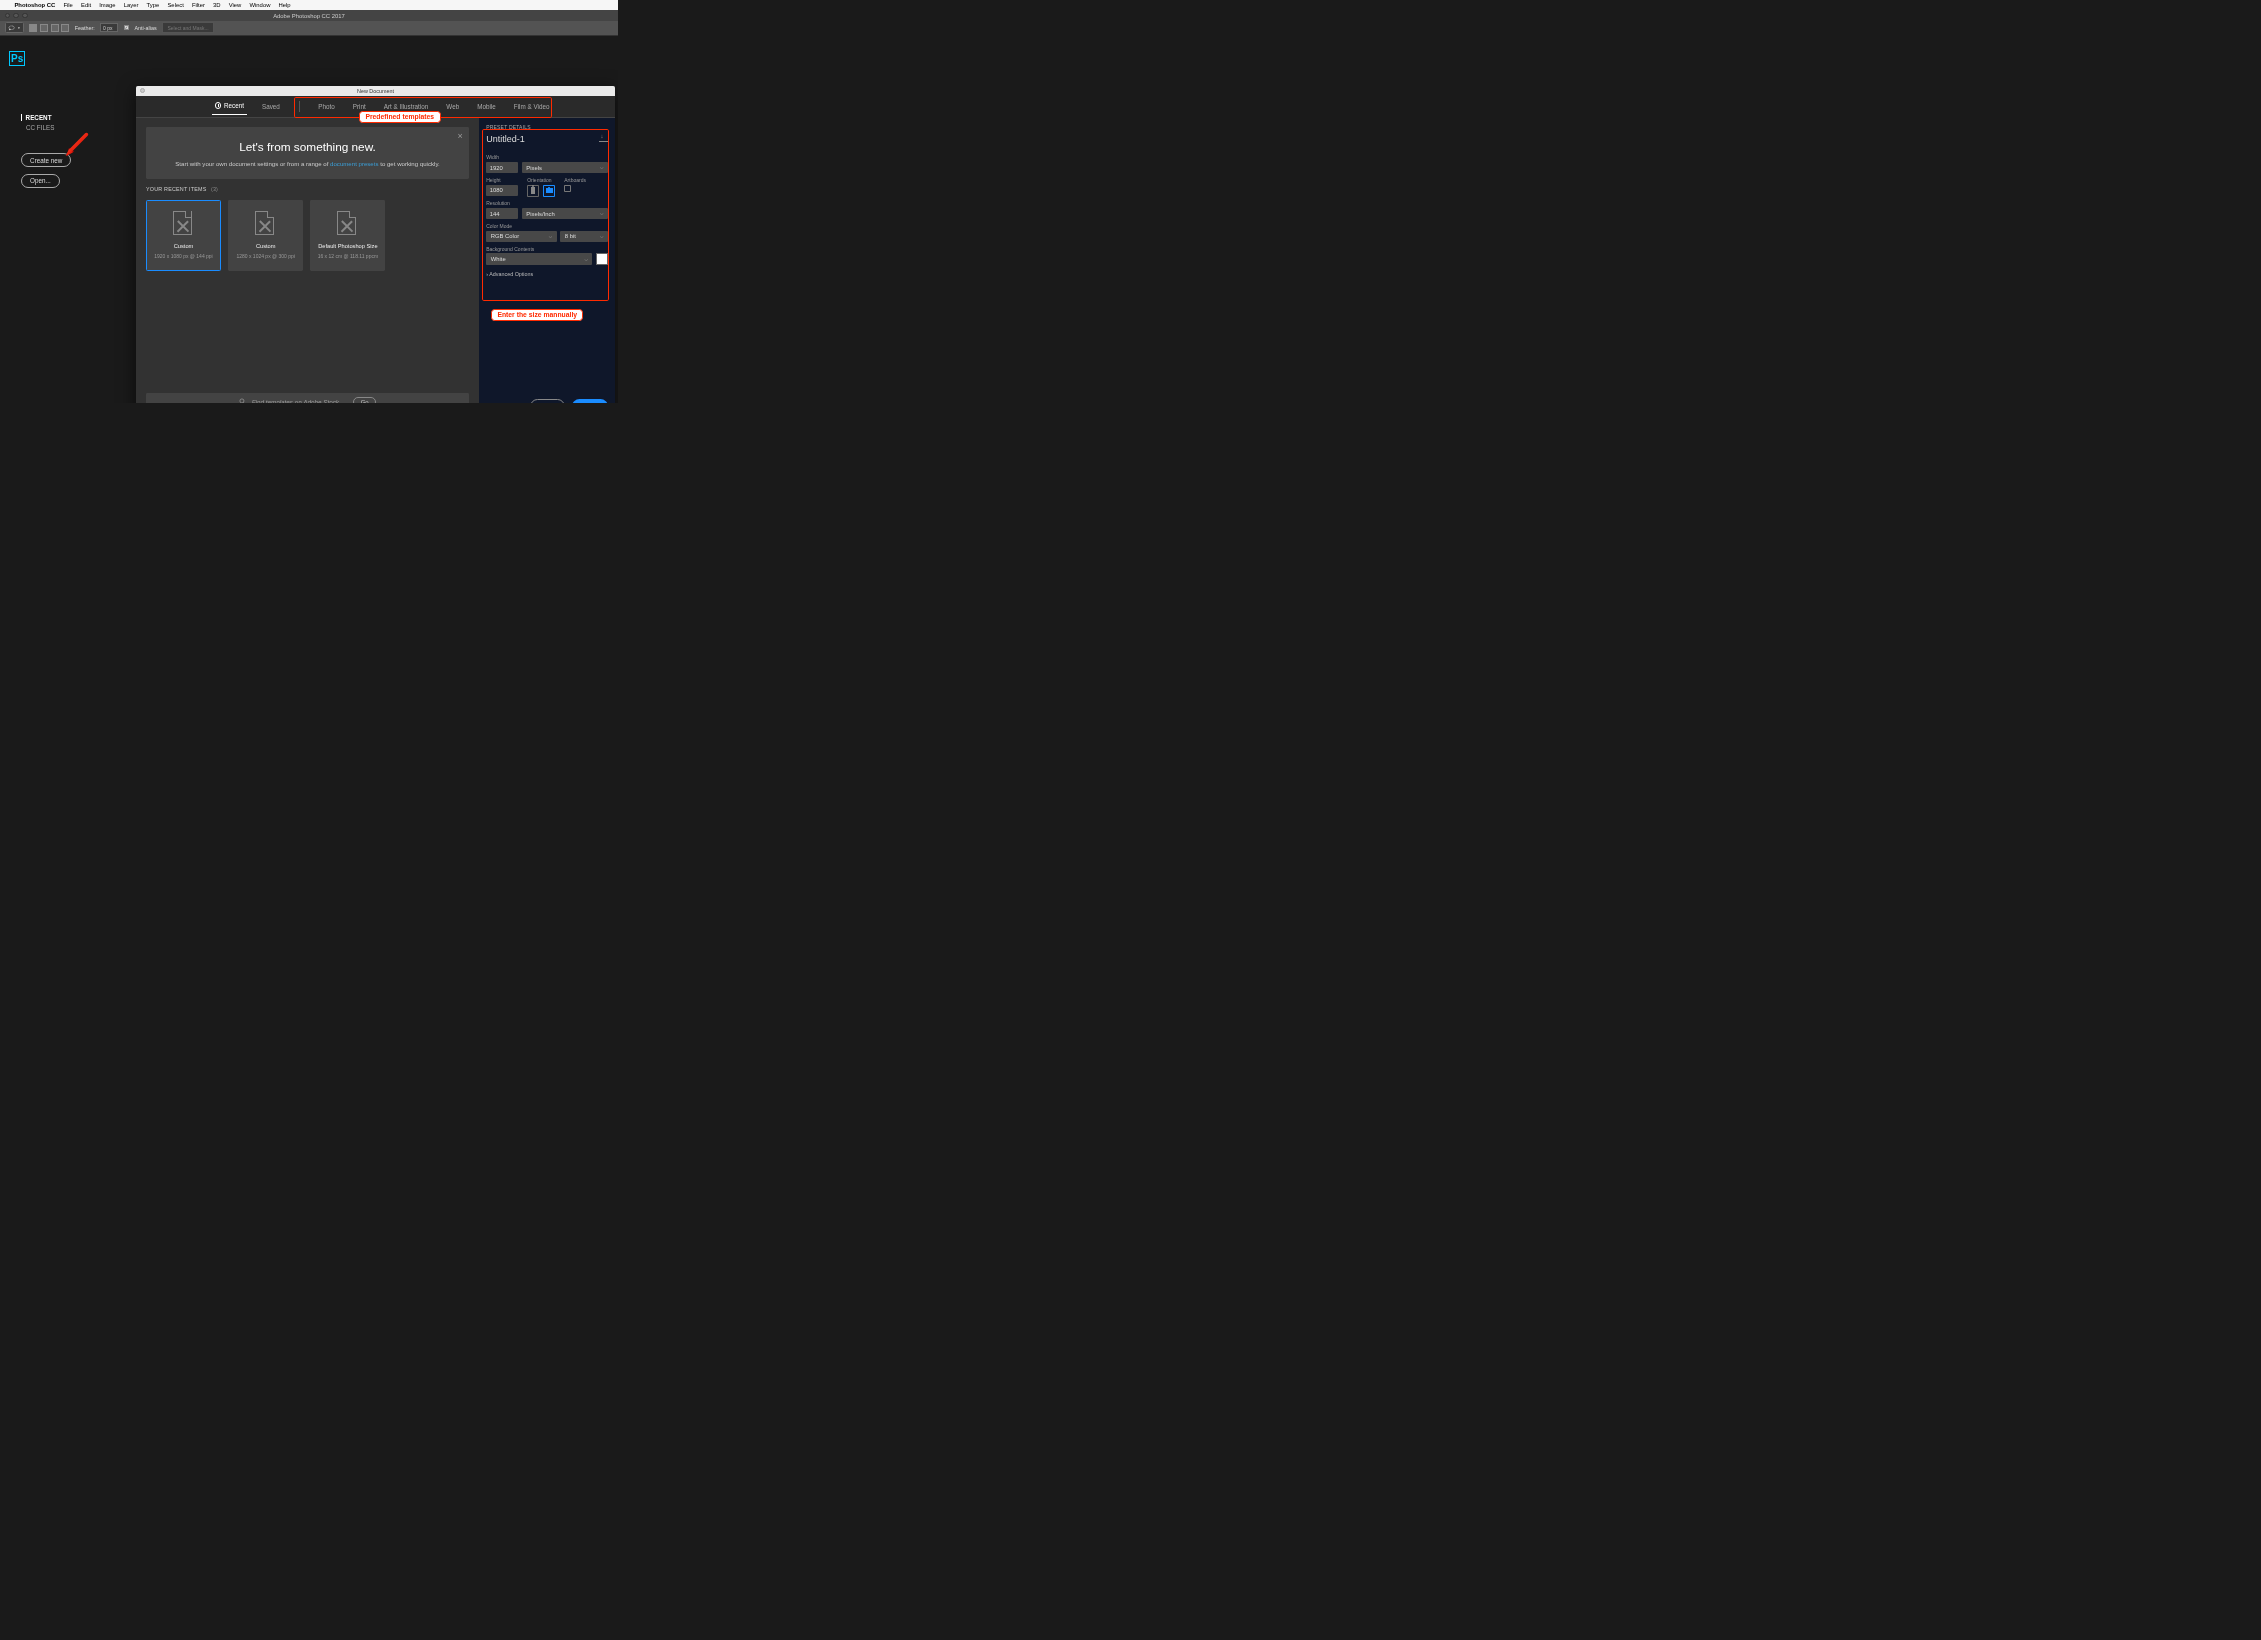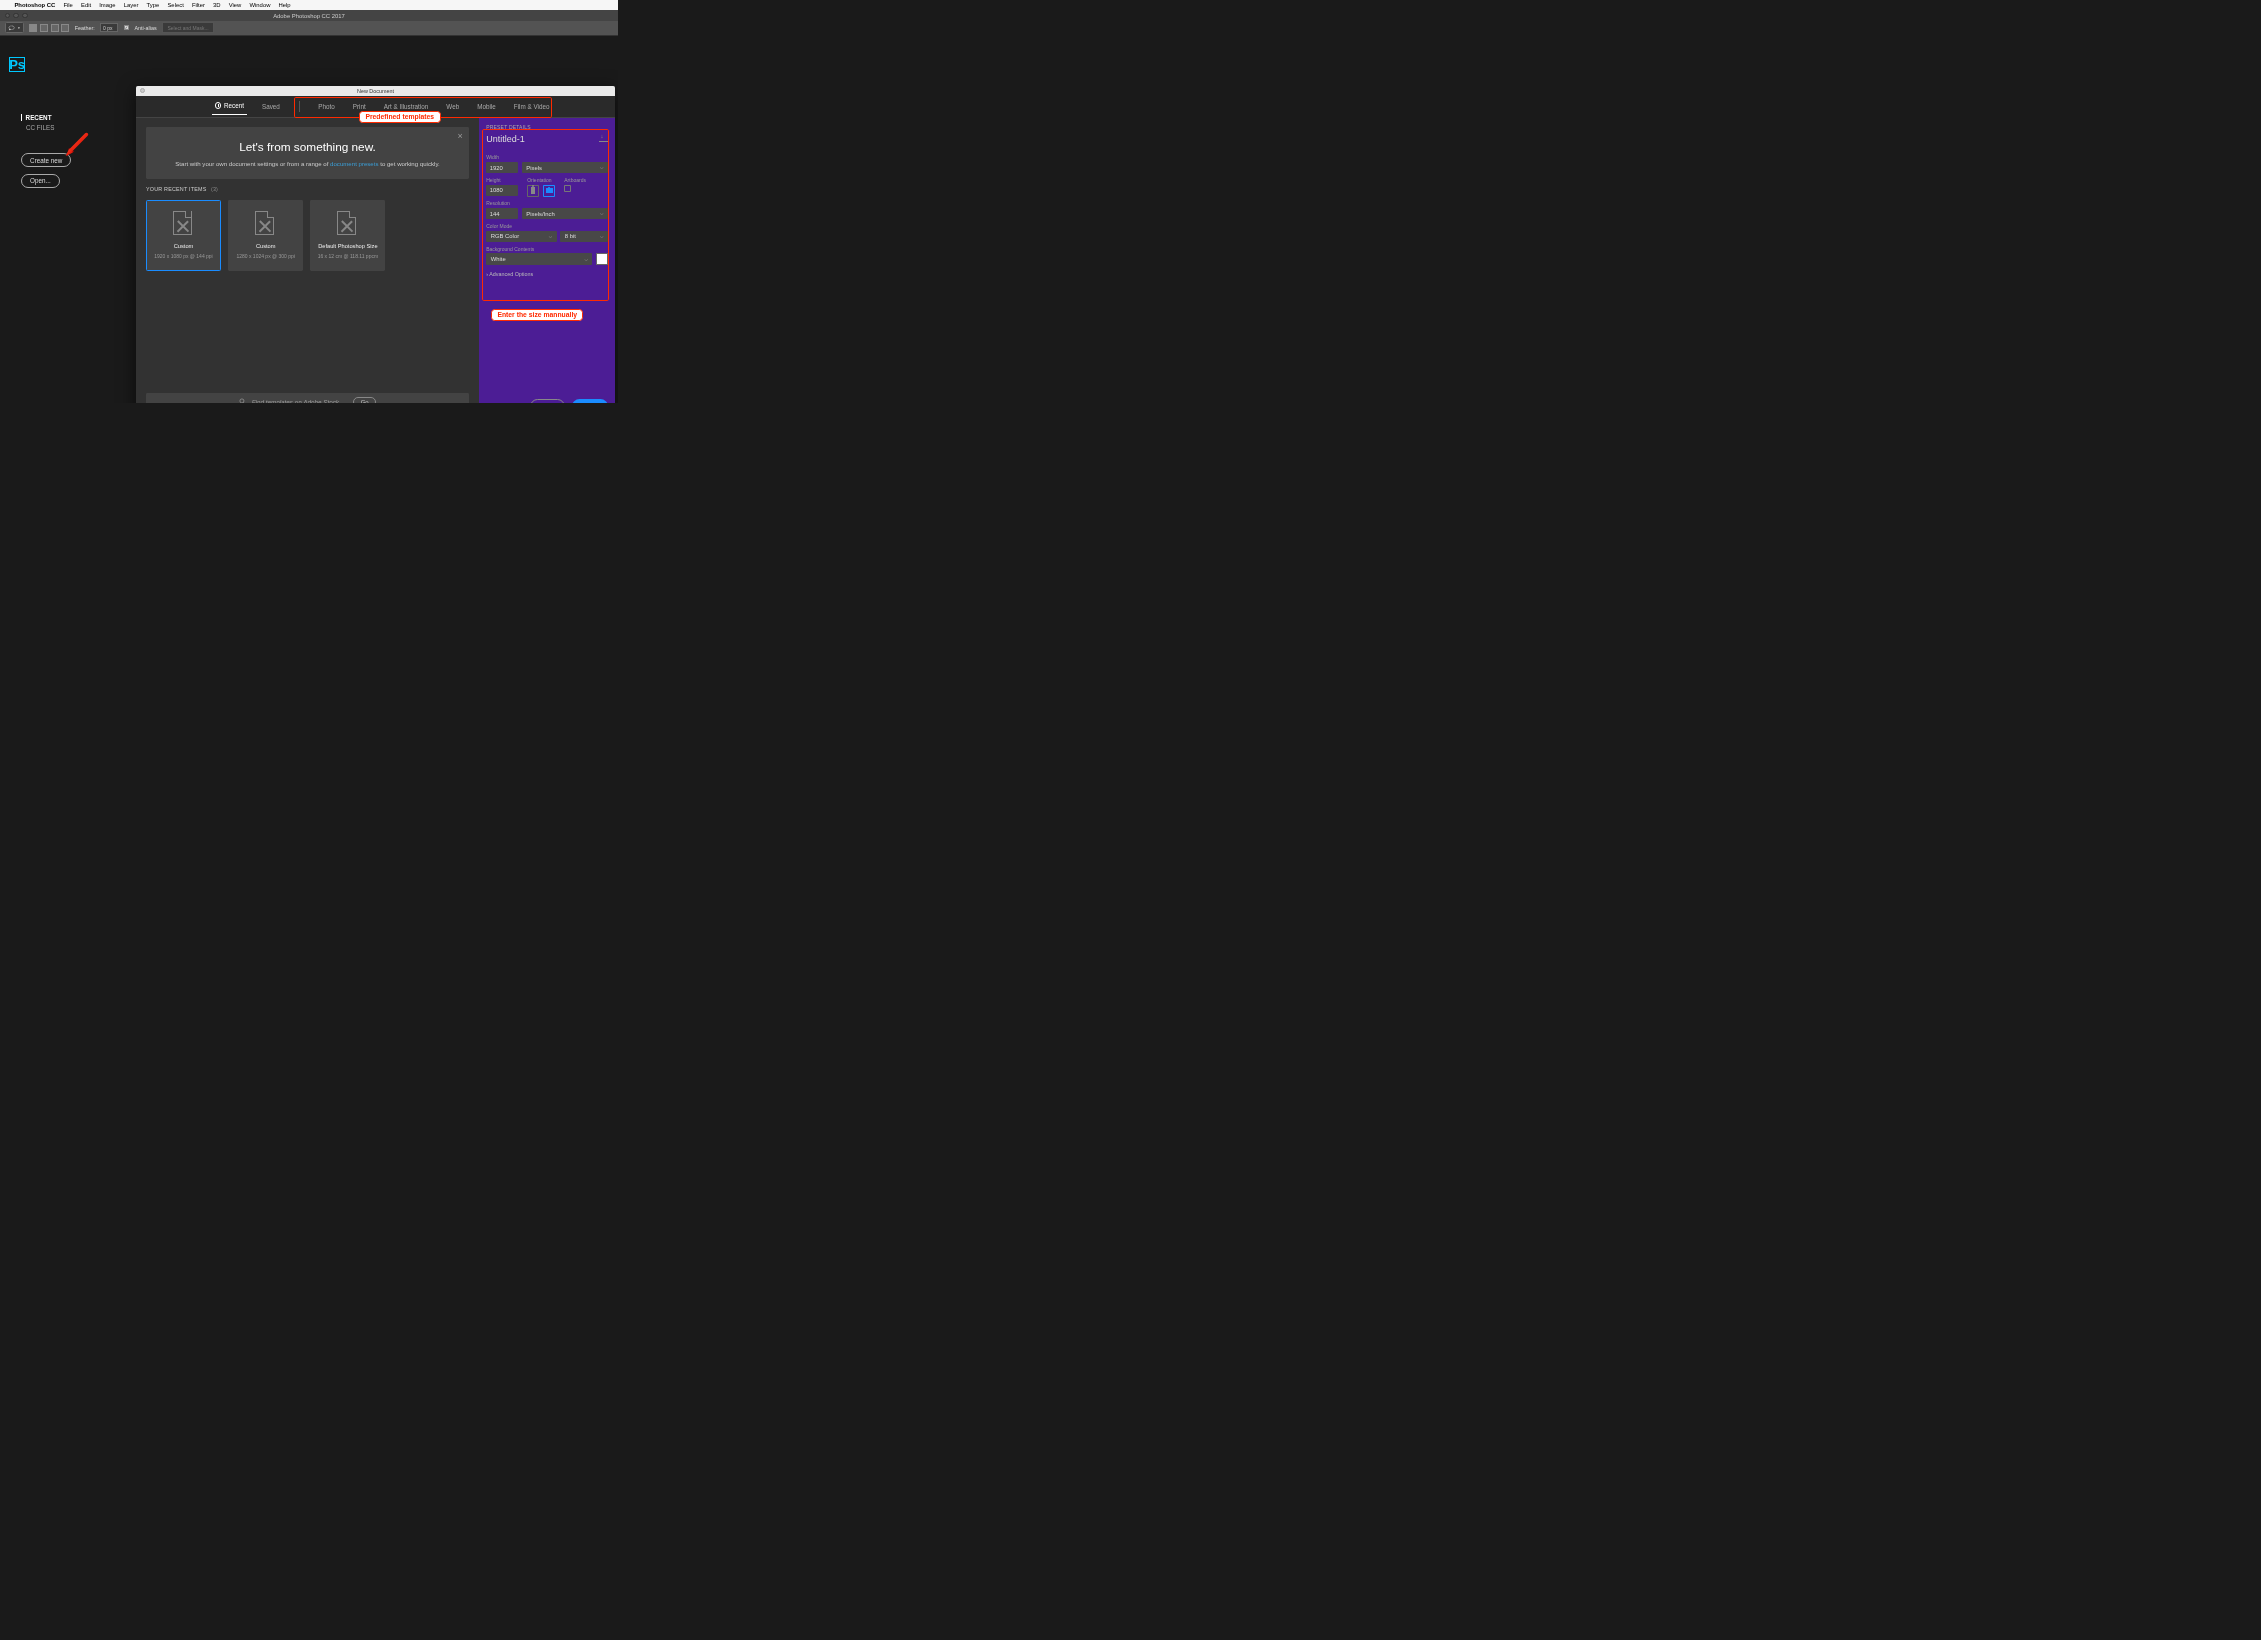--- a/index.html
+++ b/index.html
@@ -22,21 +22,21 @@
 .opt-group { display: flex; gap: 2.7px; }
 .opt-box { width: 8.1px; height: 8.1px; border: 0.5px solid #888; background: #666; }
 .feather-input { width: 18px; background: #3a3a3a; border: 0.5px solid #666; color: #ccc; padding: 0.5px 1.8px; font-size: 5px; }
 .checkbox { width: 5.4px; height: 5.4px; border: 0.5px solid #888; display: inline-flex; align-items:center; justify-content:center; background:#ddd; color:#222; font-size:4.1px; }
 .sel-mask { background: #3a3a3a; color: #777; padding: 1.4px 4.5px; border: 0.5px solid #555; font-size: 5px; }
 
 
 .workspace { background: #1a1a1a; height: calc(100% - 10px - 11px - 14.5px); position: relative; }
 
 
-.pslogo { position: absolute; left: 9px; top: 21px; width: 16.3px; height: 15.4px; border: 0.9px solid #00c8ff; display: flex; align-items: center; justify-content: center; color: #00c8ff; font-weight: 700; font-size: 13px; font-family: sans-serif; }
+.pslogo { position: absolute; left: 9px; top: 15px; width: 16.3px; height: 15.4px; border: 0.9px solid #00c8ff; display: flex; align-items: center; justify-content: center; color: #00c8ff; font-weight: 700; font-size: 10px; font-family: sans-serif; }
 
 
 .leftnav { position: absolute; left: 21px; top: 78px; font-size: 6.3px; }
 .leftnav .recent { border-left: 1.4px solid #fff; padding-left: 3.6px; color: #fff; font-weight: 600; margin-bottom: 3.6px; }
 .leftnav .ccfiles { padding-left: 5px; color: #aaa; font-weight: 500; margin-bottom: 22px; }
 .pillbtn { border: 0.5px solid #aaa; border-radius: 8.1px; padding: 2.7px 8.1px; color: #ddd; font-size: 6.3px; margin-bottom: 6.3px; width: fit-content; cursor: pointer; }
 
 
 .arrow-annot { position: absolute; left: 63px; top: 95px; width: 27px; height: 27px; }
 
@@ -54,21 +54,21 @@
 .clock-icon { width:6.3px; height:6.3px; border:0.9px solid #fff; border-radius:50%; position:relative; }
 .clock-icon::after { content:''; position:absolute; left:2.3px; top:0.9px; width:0.9px; height:2.3px; background:#fff; }
 
 
 .redbox { position: absolute; border: 1.4px solid #ff2a00; border-radius: 1.8px; }
 .redlabel { position: absolute; background: #fff; border: 1.4px solid #ff2a00; border-radius: 3.6px; color: #ff2a00; font-weight: 700; padding: 1.8px 5.4px; font-size: 6.8px; }
 
 
 .modal-body { display: flex; height: calc(100% - 10px - 22px); }
 .modal-main { flex: 1; padding: 9px 10px; display:flex; flex-direction:column; gap:7.2px; position:relative; }
-.modal-side { width: 136px; background: #4c1d95; padding: 6.3px 7.2px; display:flex; flex-direction:column; }
+.modal-side { width: 136px; background: #0f172a; padding: 6.3px 7.2px; display:flex; flex-direction:column; }
 
 .hero { background: #434343; border-radius: 1.4px; padding: 13.6px 18px 11.8px; position: relative; }
 .hero-close { position: absolute; right: 6.3px; top: 4.5px; color: #999; font-size: 9px; cursor:pointer; }
 .hero h2 { color: #fff; font-weight: 300; font-size: 11.8px; text-align: center; margin-bottom: 6.3px; }
 .hero p { text-align: center; font-size: 6.1px; color: #ccc; }
 .hero a { color: #3b9ed6; text-decoration: none; }
 
 .recent-hdr { font-size: 5.4px; letter-spacing: 0.2px; color: #ccc; }
 .recent-hdr .count { color: #888; margin-left: 2.7px; }
 

